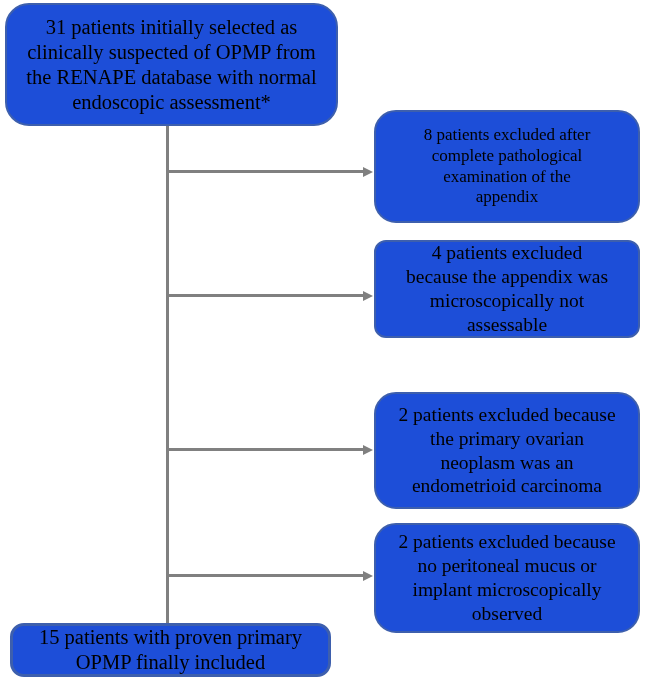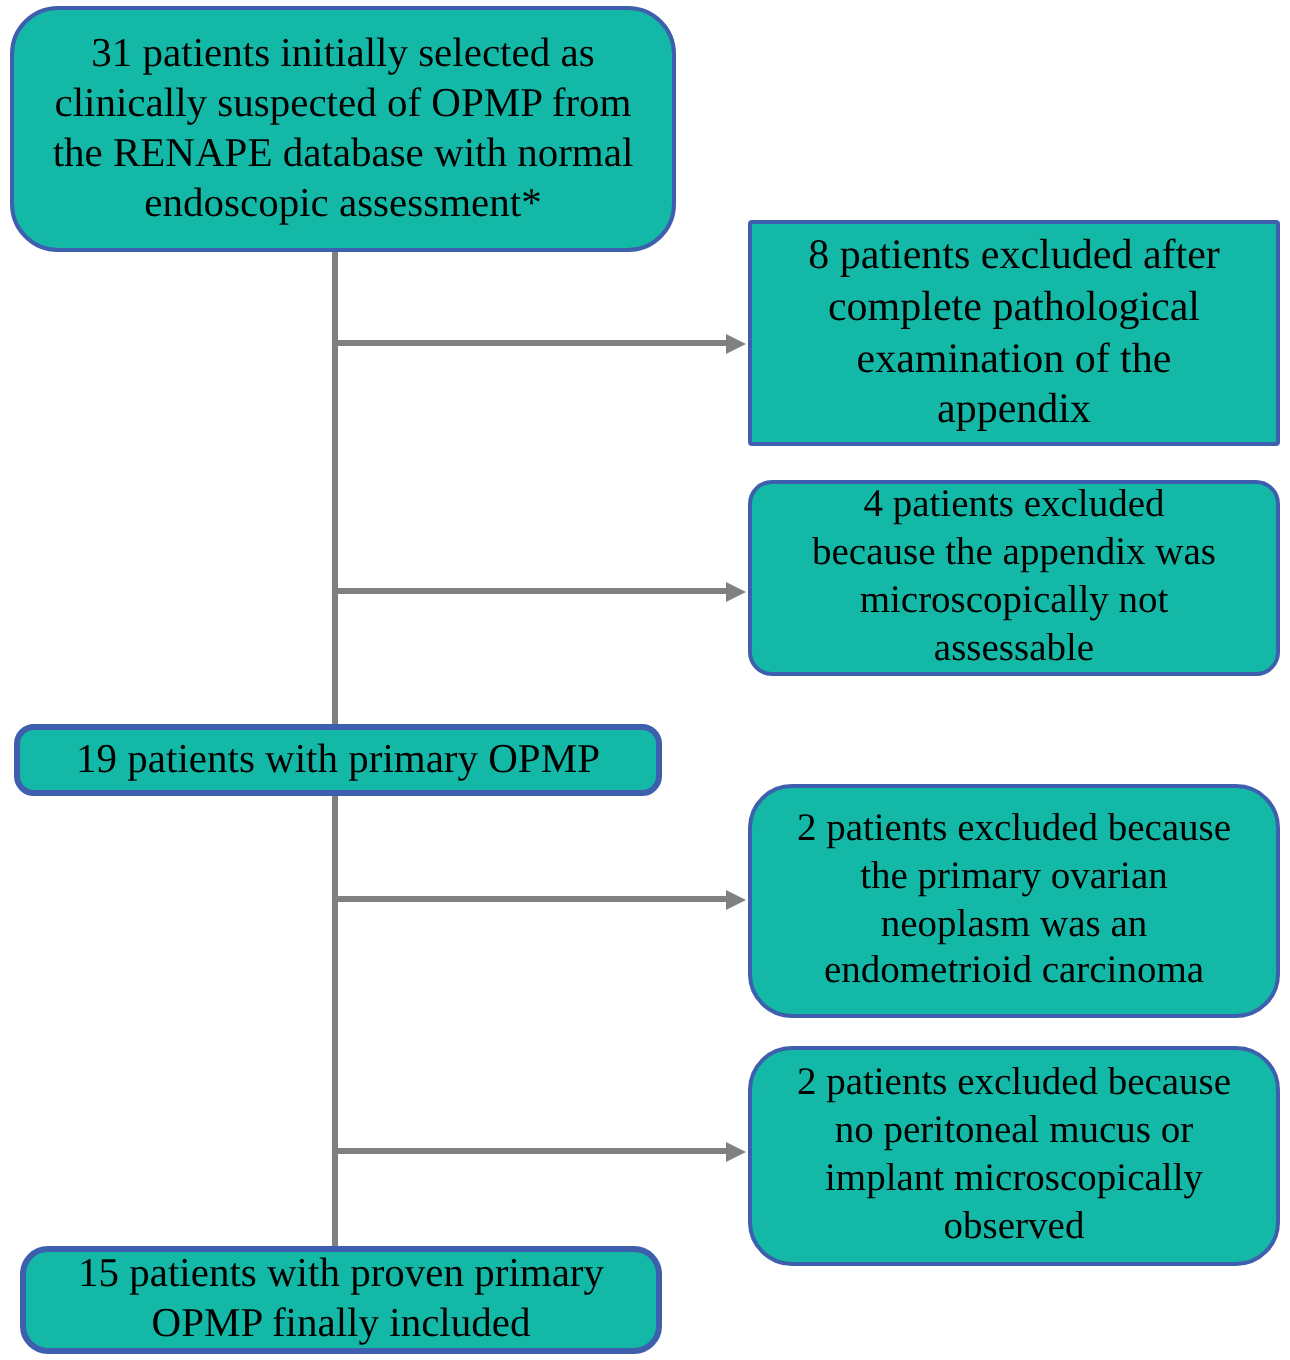--- a/index.html
+++ b/index.html
@@ -52,21 +52,21 @@
     height: 0;
     border-top: 5px solid transparent;
     border-bottom: 5px solid transparent;
     border-left: 10px solid #808080;
   }
 
   
   .node {
     position: absolute;
     box-sizing: border-box;
-    background: #14b8a6;
+    background: #1d4ed8;
     border: 2.5px solid #3d5fad;
     display: flex;
     align-items: center;
     justify-content: center;
     text-align: center;
     z-index: 2;
   }
 
   .node .node-text {
     display: block;
@@ -102,22 +102,22 @@
     left: 10px; top: 623px;
     width: 321px; height: 54px;
     border-radius: 14px;
     border-width: 3px;
     font-size: 20.5px;
   }
 
   #node-excl-1 {
     left: 374px; top: 110px;
     width: 266px; height: 113px;
-    border-radius: 2px;
-    font-size: 21px;
+    border-radius: 22px;
+    font-size: 17px;
   }
   #node-excl-2 {
     left: 374px; top: 240px;
     width: 266px; height: 98px;
     border-radius: 12px;
     font-size: 19.5px;
   }
   #node-excl-3 {
     left: 374px; top: 392px;
     width: 266px; height: 117px;
@@ -145,23 +145,20 @@
     <div class="h-arrow" style="left:168px; top:574px; width:196px;"></div>
   </div>
 
   <div class="node node-round" id="node-source">
     <span class="node-text">31 patients initially selected as
 clinically suspected of OPMP from
 the RENAPE database with normal
 endoscopic assessment*</span>
   </div>
 
-  <div class="node node-pill" id="node-primary">
-    <span class="node-text">19 patients with primary OPMP</span>
-  </div>
 
   <div class="node node-pill" id="node-final">
     <span class="node-text">15 patients with proven primary
 OPMP finally included</span>
   </div>
 
   <div class="node node-round" id="node-excl-1">
     <span class="node-text">8 patients excluded after
 complete pathological
 examination of the

